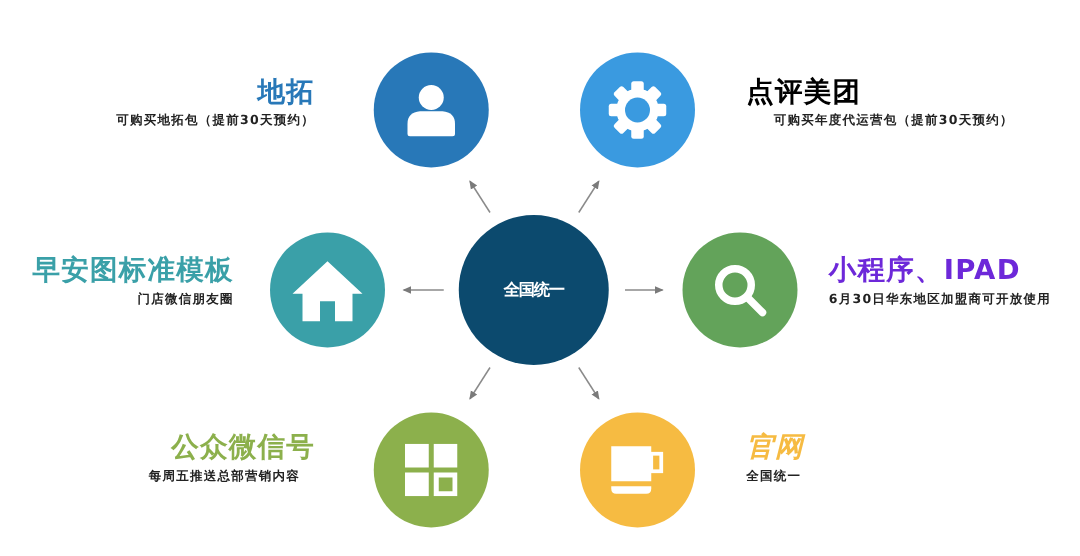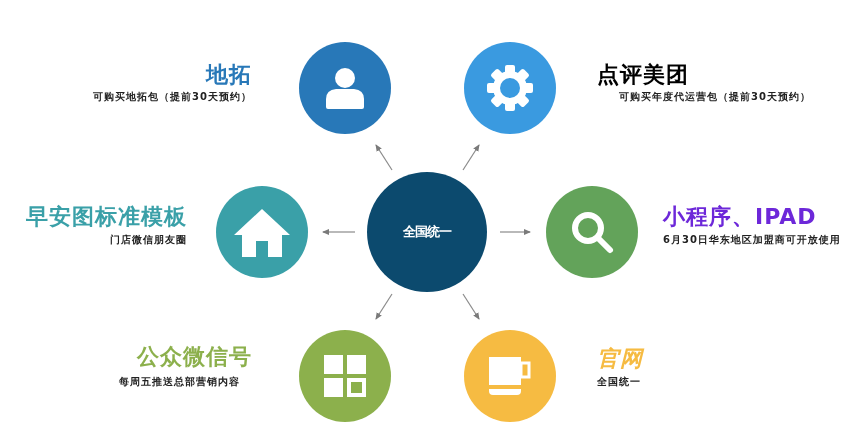--- a/index.html
+++ b/index.html
@@ -89,21 +89,21 @@
   <svg width="42" height="42" viewBox="0 0 42 42">
     <g fill="#fff">
       <rect x="0" y="0" width="19" height="19"></rect>
       <rect x="23" y="0" width="19" height="19"></rect>
       <rect x="0" y="23" width="19" height="19"></rect>
       <rect x="23" y="23" width="19" height="19"></rect>
     </g>
     <rect x="27" y="27" width="11" height="11" fill="#8cb04c"></rect>
   </svg>
 </div>
-<div class="title r" style="right:612px;top:346px;color:#8cb04c;font-family:Liberation Mono, monospace;">公众微信号</div>
+<div class="title r" style="right:612px;top:346px;color:#8cb04c;">公众微信号</div>
 <div class="sub r" style="right:624px;top:375px;">每周五推送总部营销内容</div>
 
 <div class="circle node" style="left:464px;top:330px;background:#f6bb42;">
   <svg width="46" height="42" viewBox="0 0 46 42">
     <rect x="2" y="2" width="32" height="28" fill="#fff"></rect>
     <rect x="34" y="8" width="8" height="14" fill="none" stroke="#fff" stroke-width="3"></rect>
     <path d="M2,34 L34,34 L34,36 Q34,40 30,40 L6,40 Q2,40 2,36 Z" fill="#fff"></path>
   </svg>
 </div>
 <div class="title" style="left:597px;top:346px;color:#f6bb42;font-style:italic;">官网</div>

